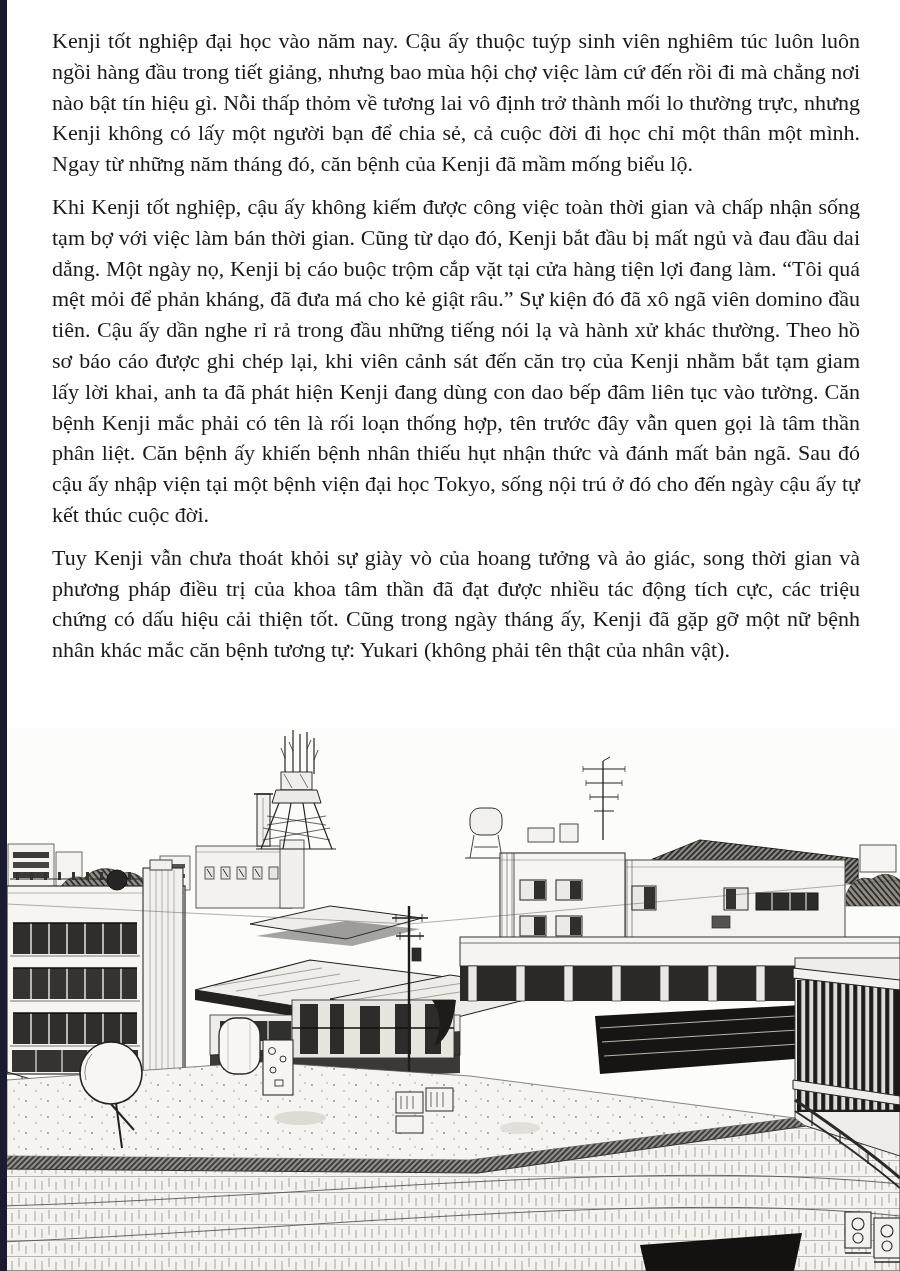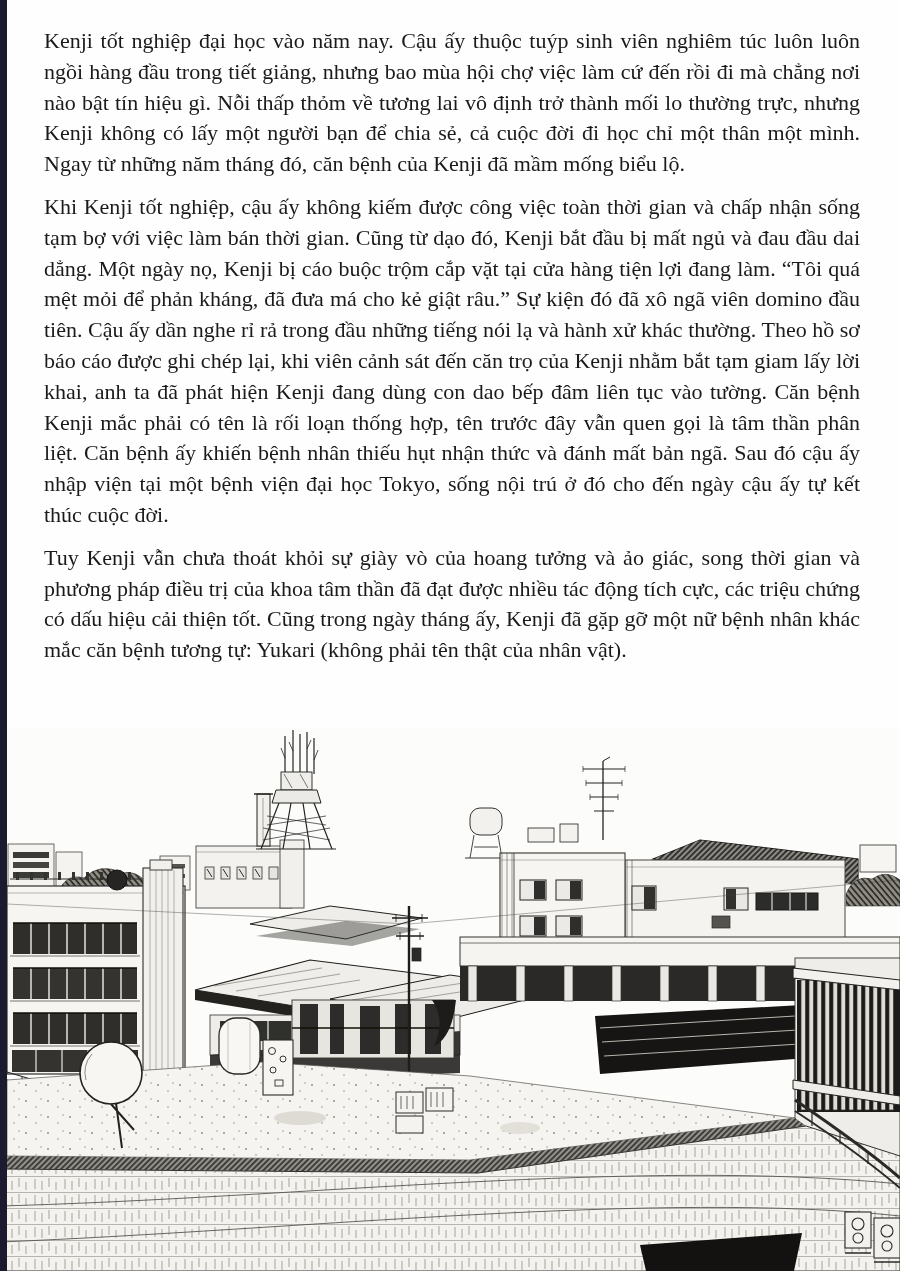--- a/index.html
+++ b/index.html
@@ -12,21 +12,21 @@
   }
   .left-border{
     position:absolute;left:0;top:0;width:7px;height:1271px;
     background:#1b1b30;z-index:6;
   }
   .article{
     position:absolute;top:26px;left:44px;width:816px;
     color:#1a1a1a;z-index:2;
   }
   .article p{
-    margin:0 0 12px 0;
+    margin:0 0 12px 8px;
     font-size:22px;line-height:1.4;
     text-align:justify;text-justify:inter-word;
   }
   .illustration{
     position:absolute;top:728px;left:0;width:900px;height:543px;z-index:1;
   }
   .illustration svg{display:block;width:900px;height:543px;}
 </style>
 </head>
 <body>

